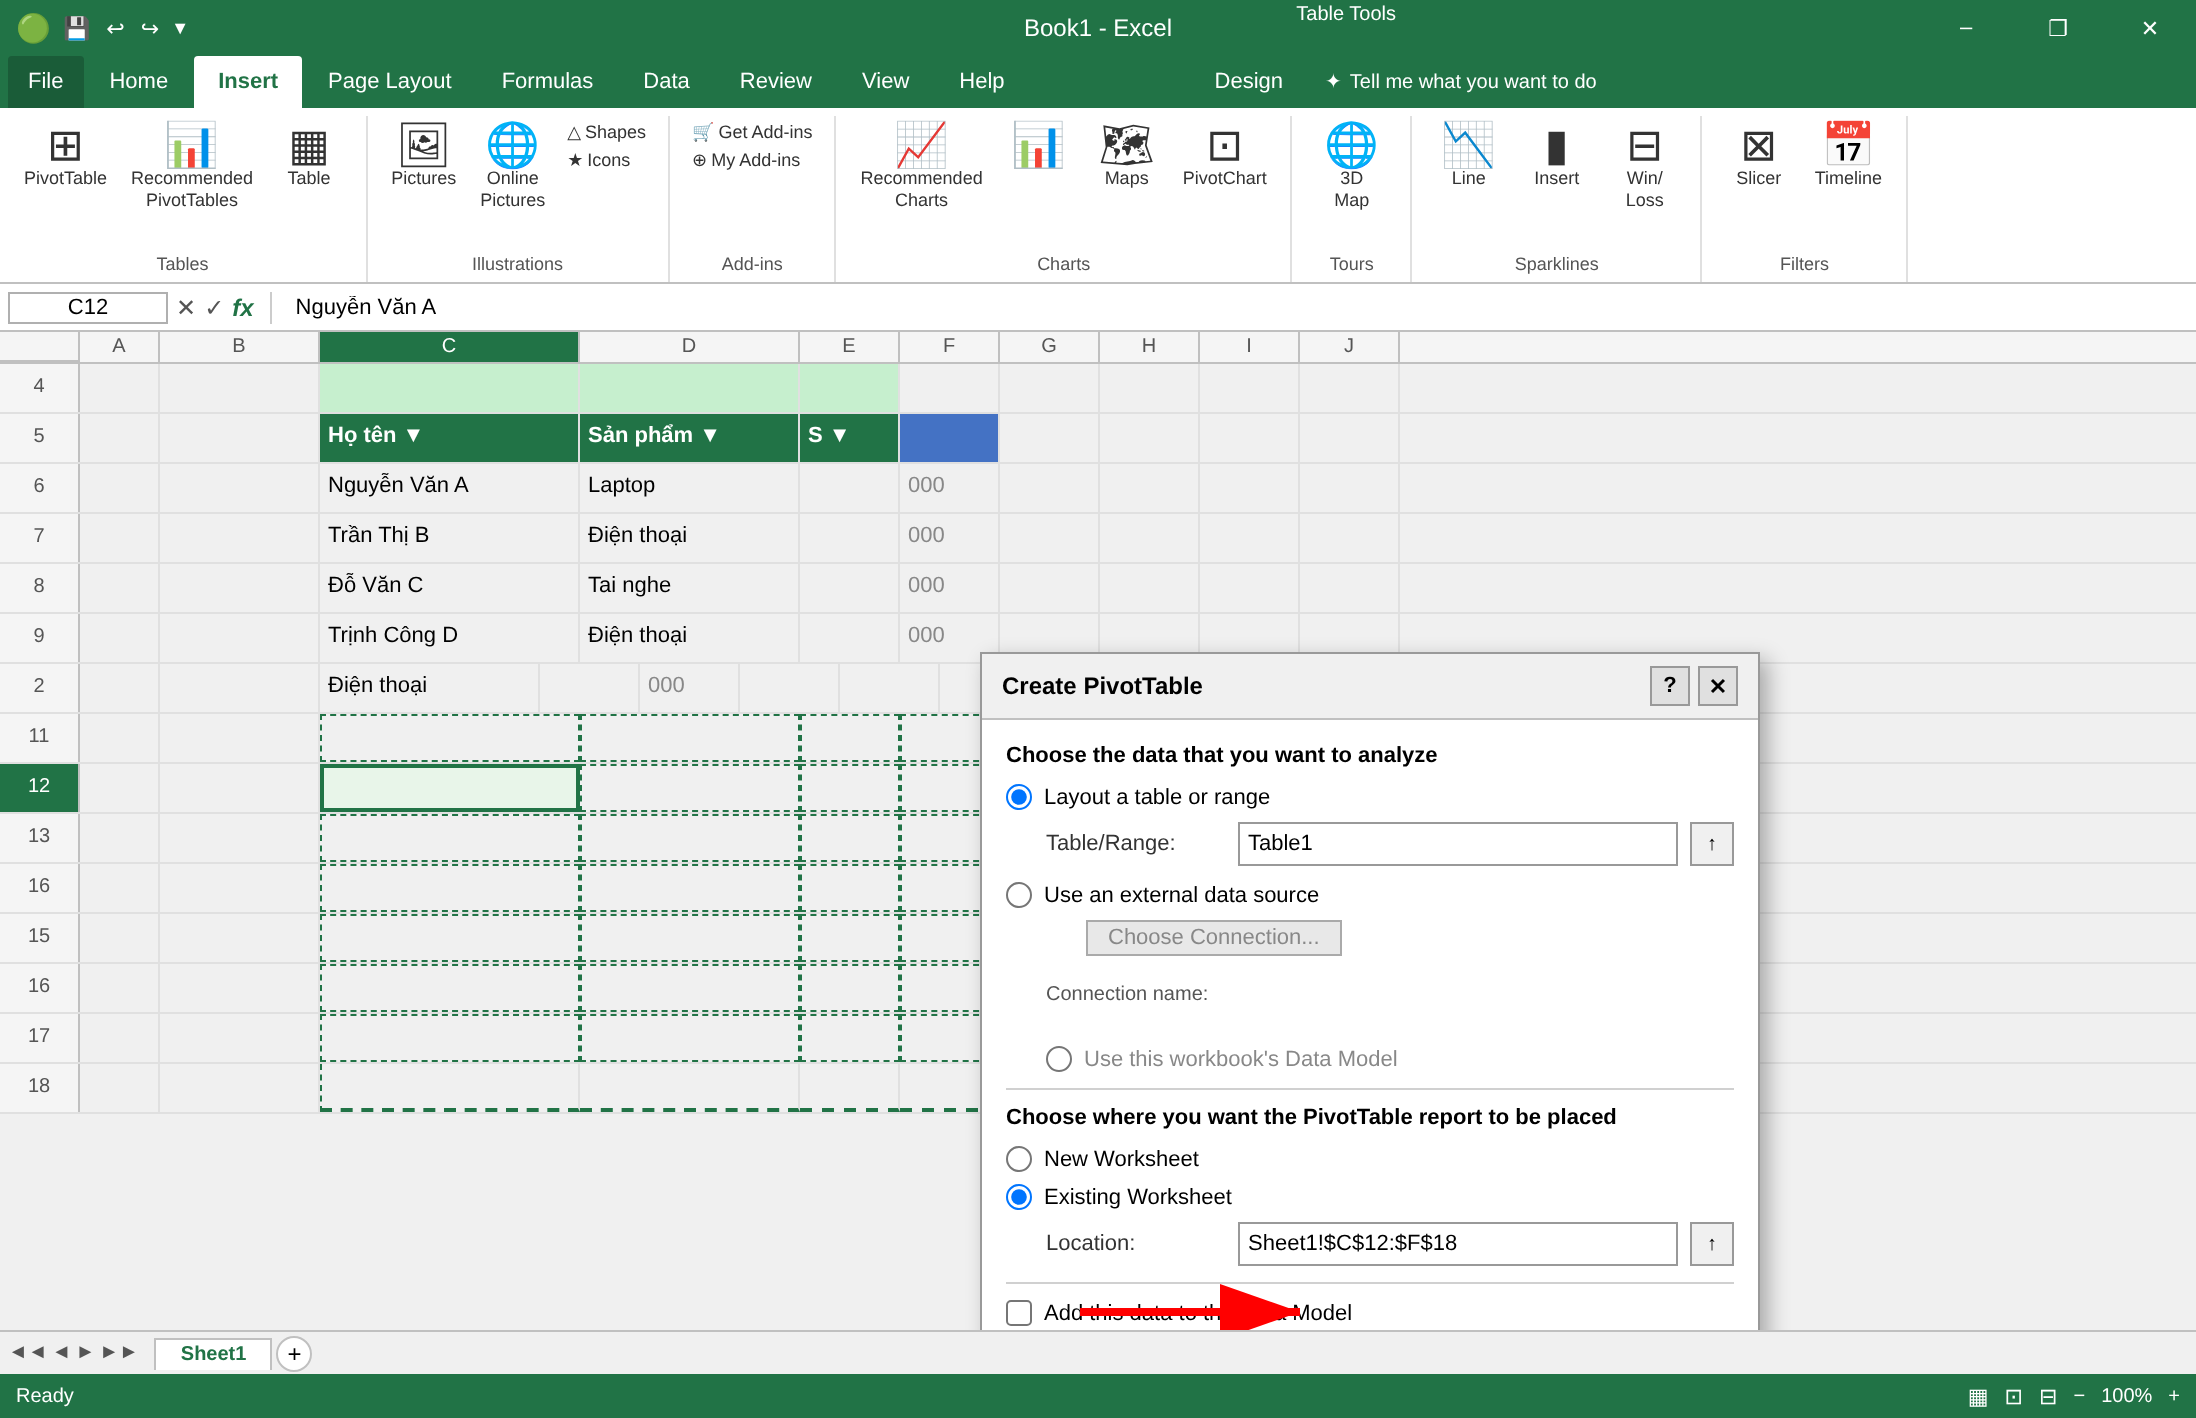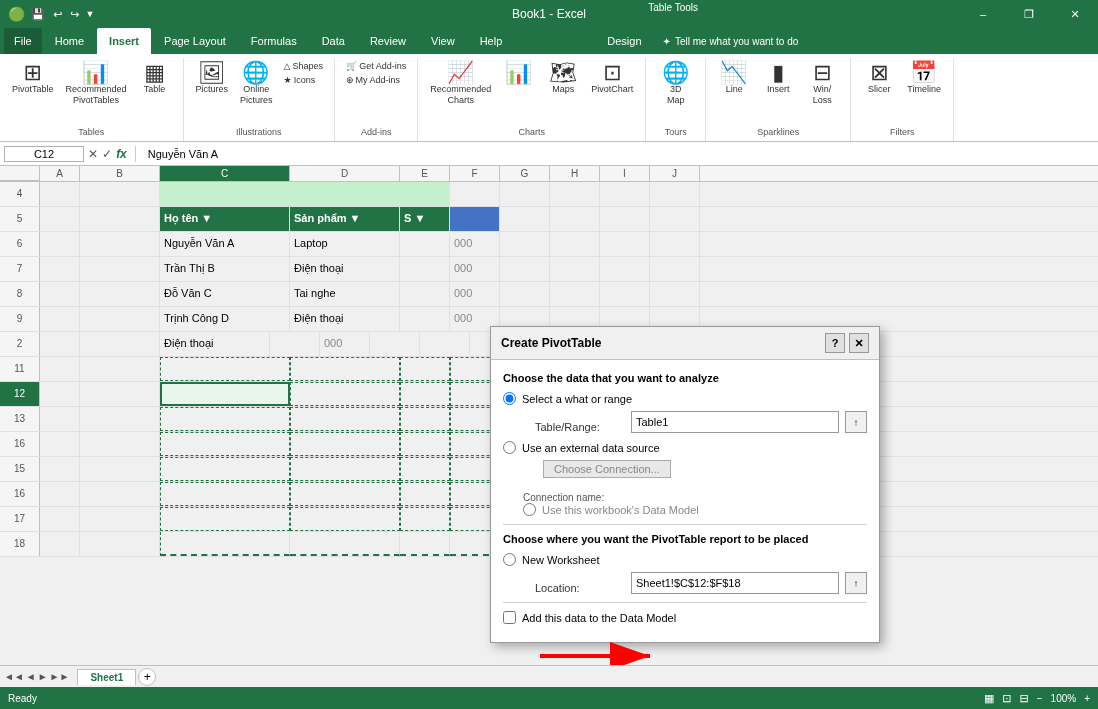--- a/index.html
+++ b/index.html
@@ -311,25 +311,25 @@
     }
     .radio-row {
       display: flex;
       align-items: center;
       gap: 6px;
       margin-bottom: 6px;
       font-size: 11px;
     }
     .field-row {
       display: flex;
-      align-items: flex-end;
+      align-items: center;
       gap: 6px;
       margin-bottom: 8px;
       font-size: 11px;
-      margin-left: 32px;
+      margin-left: 20px;
     }
     .field-label {
       width: 90px;
       font-size: 11px;
       color: #333;
     }
     .field-input {
       flex: 1;
       border: 1px solid #999;
       padding: 2px 4px;
@@ -349,21 +349,21 @@
     }
     .section-divider {
       border: none;
       border-top: 1px solid #d0d0d0;
       margin: 8px 0;
     }
     .conn-label {
       font-size: 10px;
       color: #555;
       margin-left: 20px;
-      margin-bottom: 0;
+      margin-bottom: 20px;
     }
     .conn-btn {
       margin-left: 20px;
       margin-bottom: 8px;
       border: 1px solid #aaa;
       background: #e8e8e8;
       padding: 2px 10px;
       font-size: 11px;
       cursor: pointer;
       color: #888;
@@ -788,21 +788,21 @@
         <div class="dialog-title-controls">
           <div class="dialog-ctrl-btn">?</div>
           <div class="dialog-ctrl-btn">✕</div>
         </div>
       </div>
       <div class="dialog-body">
 
         <div class="dialog-section-title">Choose the data that you want to analyze</div>
         <div class="radio-row">
           <input type="radio" name="datasource" checked="" style="">
-          <label>Select a what or range</label>
+          <label>Layout a table or range</label>
         </div>
         <div class="field-row">
           <span class="field-label">Table/Range:</span>
           <input class="field-input" value="Table1" style="">
           <button class="field-btn">↑</button>
         </div>
         <div class="radio-row">
           <input type="radio" name="datasource" style="">
           <label>Use an external data source</label>
         </div>
@@ -814,20 +814,24 @@
           <input type="radio" name="datasource" style="">
           <label class="use-model-label">Use this workbook's Data Model</label>
         </div>
 
         <hr class="section-divider">
 
         <div class="dialog-section-title">Choose where you want the PivotTable report to be placed</div>
         <div class="radio-row">
           <input type="radio" name="placement" style="">
           <label>New Worksheet</label>
+        </div>
+        <div class="radio-row">
+          <input type="radio" name="placement" checked="" style="">
+          <label>Existing Worksheet</label>
         </div>
         <div class="field-row">
           <span class="field-label">Location:</span>
           <input class="field-input" value="Sheet1!$C$12:$F$18" style="">
           <button class="field-btn">↑</button>
         </div>
 
         <hr class="section-divider">
 
         <div class="radio-row">

